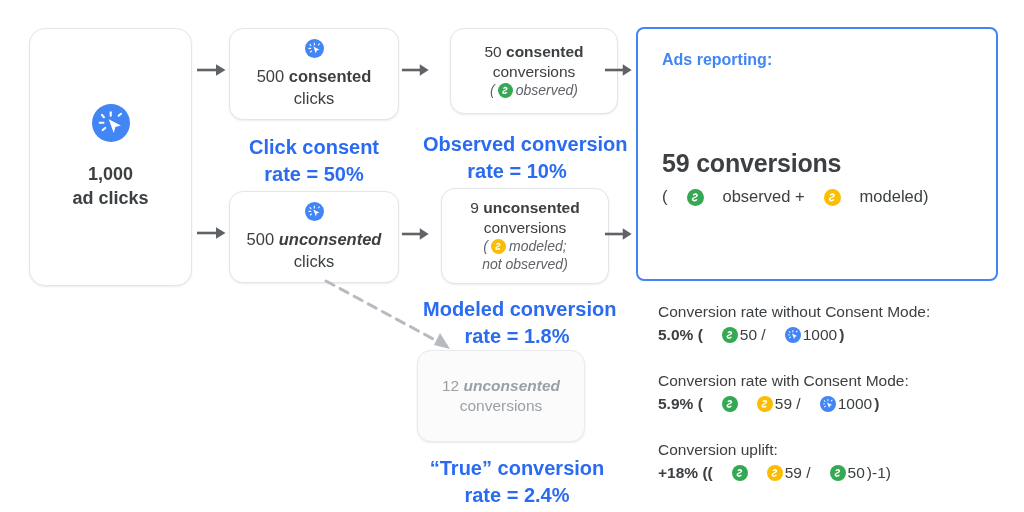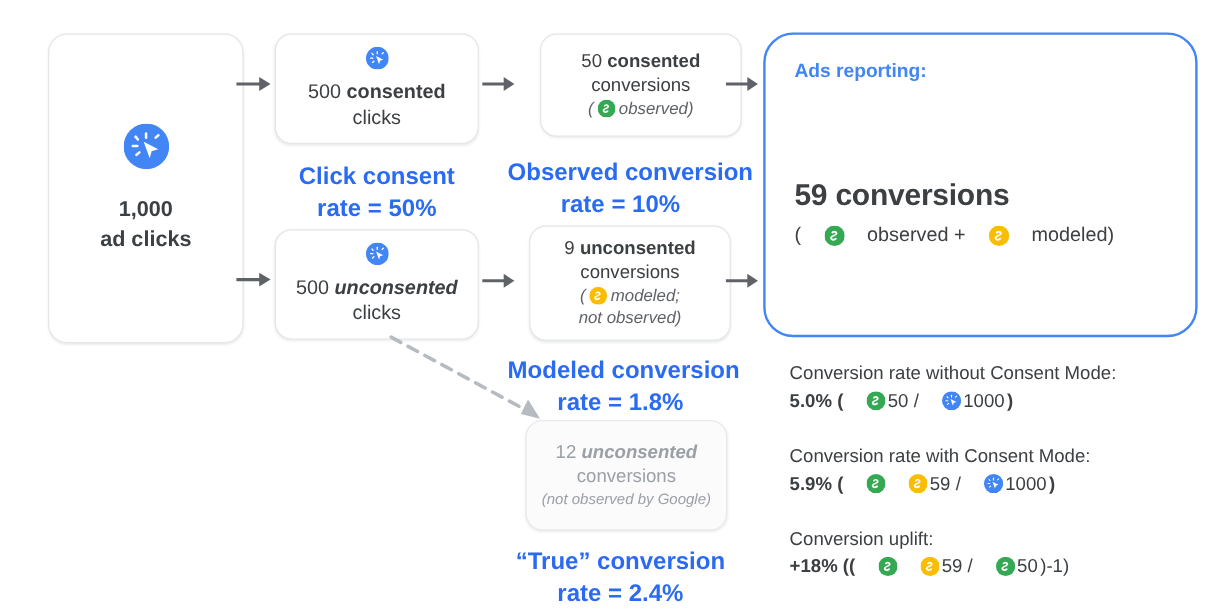--- a/index.html
+++ b/index.html
@@ -41,21 +41,20 @@
   .card-line {
     line-height: 1.28;
     white-space: nowrap;
   }
 
   
   #box-total {
     left: 29px; top: 28px;
     width: 163px; height: 258px;
     border-radius: 16px;
-    margin-left: 11px;
   }
   #box-total .big {
     font-size: 18px;
     font-weight: 700;
     color: #3c4043;
     line-height: 1.35;
   }
   .clicks-icon-lg { margin-bottom: 16px; }
 
   
@@ -78,21 +77,21 @@
   
   #box-consented-conv {
     left: 450px; top: 28px;
     width: 168px; height: 86px;
   }
   #box-unconsented-conv {
     left: 441px; top: 188px;
     width: 168px; height: 96px;
   }
   #box-true-conv {
-    left: 438px; top: 350px;
+    left: 417px; top: 350px;
     width: 168px; height: 92px;
     background: #fbfbfc;
     border-color: #e8eaed;
   }
   .conv-text {
     font-size: 15.5px;
     color: #3c4043;
   }
   .conv-text .b { font-weight: 700; }
   .conv-text .bi { font-weight: 700; font-style: italic; }
@@ -140,21 +139,21 @@
     width: 150px; height: 85px;
   }
 
   
   #panel-ads {
     position: absolute;
     left: 636px; top: 27px;
     width: 362px; height: 254px;
     background: #ffffff;
     border: 2px solid #4285f4;
-    border-radius: 25px;
+    border-radius: 8px;
     box-sizing: border-box;
     padding: 22px 24px;
   }
   #panel-ads .panel-title {
     color: #4285f4;
     font-weight: 700;
     font-size: 16px;
   }
   #panel-ads .headline {
     position: absolute;
@@ -324,21 +323,20 @@
     </div>
     <div class="card-line conv-note">not observed)</div>
   </div>
 
   <div class="card" id="box-true-conv">
     <div class="card-line conv-text">
       <span>12</span>
       <span class="bi">unconsented</span>
     </div>
     <div class="card-line conv-text">conversions</div>
-    <div class="card-line conv-note">(not observed by Google)</div>
   </div>
 
   <div class="rate-label" id="rate-click-consent">
     <div>Click consent</div>
     <div>rate = 50%</div>
   </div>
 
   <div class="rate-label" id="rate-observed">
     <div>Observed conversion</div>
     <div>rate = 10%</div>

